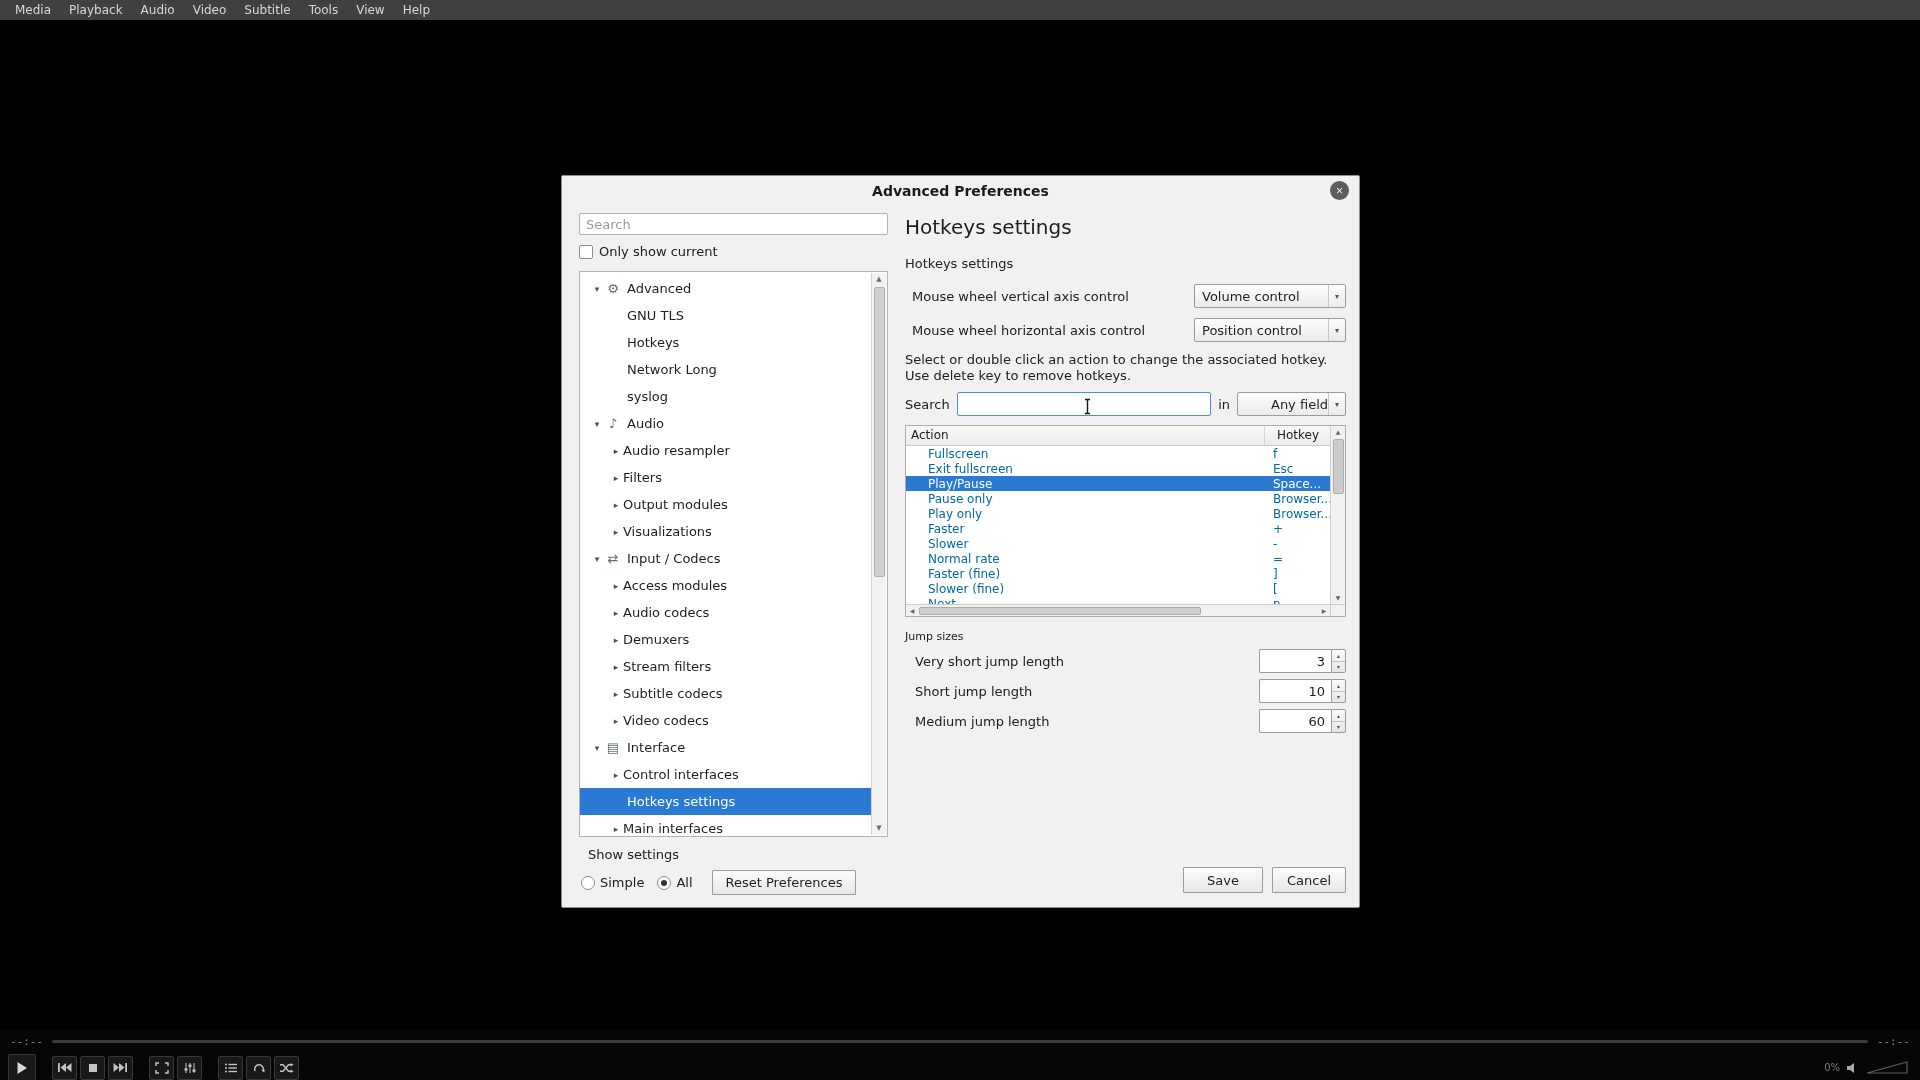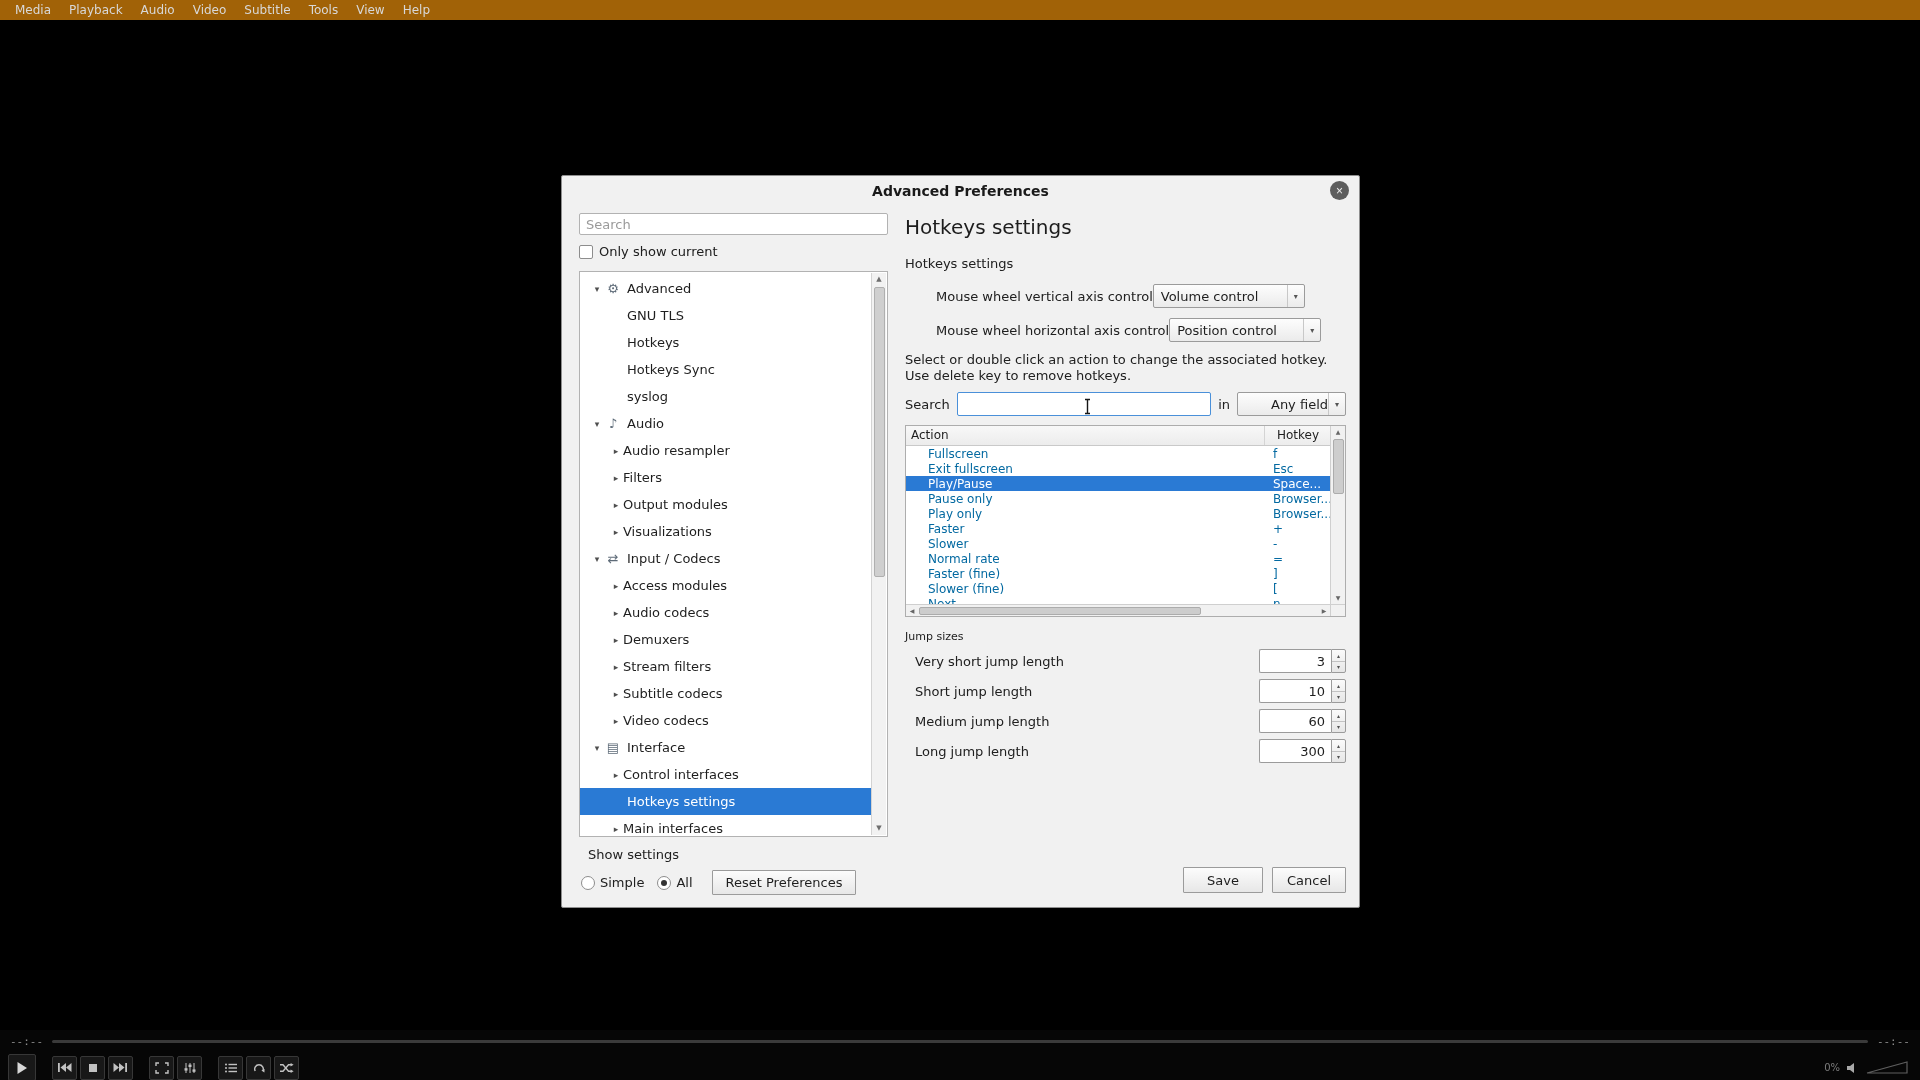--- a/index.html
+++ b/index.html
@@ -2,21 +2,21 @@
 <html><head>
 <meta charset="utf-8">
 <style>
   * { box-sizing: border-box; }
   html,body { margin:0; padding:0; }
   body {
     width:1920px; height:1080px; background:#000; overflow:hidden; position:relative;
     font-family:"DejaVu Sans","Liberation Sans",sans-serif;
   }
   
-  .menubar { position:absolute; top:0; left:0; right:0; height:20px; background:#a16207; display:flex; align-items:center; padding-left:6px; }
+  .menubar { position:absolute; top:0; left:0; right:0; height:20px; background:#404040; display:flex; align-items:center; padding-left:6px; }
   .menu-item { color:#d8d8d8; font-size:12px; line-height:20px; padding:0 9px; cursor:default; }
   
   .dialog { position:absolute; left:561px; top:175px; width:799px; height:733px; background:#f1f1f1; border:1px solid #8f8f8f; border-radius:2px; display:flex; flex-direction:column; }
   .titlebar { height:29px; position:relative; display:flex; align-items:center; justify-content:center; }
   .title { font-size:14px; font-weight:bold; color:#1a1a1a; }
   .close-btn { position:absolute; right:10px; top:5px; width:19px; height:19px; border-radius:50%; background:#5d5d5d; color:#efefef; font-size:12px; line-height:18px; text-align:center; border:none; padding:0; cursor:default; }
   .dialog-body { flex:1; min-height:0; display:flex; padding:8px 13px 12px 17px; gap:17px; }
   
   .left-col { width:309px; display:flex; flex-direction:column; min-height:0; }
   .search-left { height:22px; border:1px solid #b2b2b2; border-radius:2px; padding:0 6px; font-size:13px; background:#fff; color:#333; font-family:inherit; width:100%; }
@@ -40,21 +40,21 @@
   .left-bottom { margin-top:8px; display:flex; align-items:center; padding-left:2px; }
   .radio-row { display:flex; align-items:center; gap:5px; font-size:13px; color:#202020; margin-right:13px; }
   .radio { width:14px; height:14px; border:1px solid #8d8d8d; border-radius:50%; background:#fff; position:relative; flex:none; }
   .radio.on::after { content:""; position:absolute; left:3px; top:3px; right:3px; bottom:3px; border-radius:50%; background:#333; }
   .btn { background:linear-gradient(#fcfcfc,#e7e7e7); border:1px solid #9b9b9b; border-radius:1px; color:#1e1e1e; font-family:inherit; font-size:13px; cursor:default; }
   .reset-btn { margin-left:6px; height:25px; padding:0 13px; }
   
   .right-col { flex:1; min-width:0; display:flex; flex-direction:column; }
   .rtitle { font-size:20px; color:#1d1d1d; margin-top:2px; }
   .rsub { margin-top:17px; font-size:13px; color:#202020; }
-  .combo-row { margin-top:10px; display:flex; align-items:center; padding-left:7px;margin-left:24px; }
+  .combo-row { margin-top:10px; display:flex; align-items:center; justify-content:space-between; padding-left:7px; }
   .combo-row.first { margin-top:13px; }
   .clabel { font-size:13px; color:#202020; }
   .combo { width:152px; height:24px; display:flex; align-items:center; background:linear-gradient(#fdfdfd,#ebebeb); border:1px solid #9b9b9b; border-radius:2px; font-size:13px; color:#1e1e1e; padding-left:7px; flex:none; }
   .combo .cval { flex:1; white-space:nowrap; overflow:hidden; }
   .combo .carrow { width:17px; align-self:stretch; display:flex; align-items:center; justify-content:center; font-size:8px; color:#555; border-left:1px solid #c8c8c8; flex:none; }
   .help-text { margin-top:10px; font-size:13px; color:#202020; line-height:1.2; max-width:442px; }
   .hsearch-row { margin-top:9px; display:flex; align-items:center; gap:7px; }
   .hs-label, .hs-in { font-size:13px; color:#202020; }
   .hs-input { flex:1; height:24px; border:1px solid #4a90d9; border-radius:2px; background:#fff; padding:0 5px; font-size:13px; font-family:inherit; min-width:0; }
   .combo.small { width:109px;text-align:right; }
@@ -137,21 +137,21 @@
             <span class="tico">⚙</span>
             <span>Advanced</span>
           </div>
           <div class="ti c1">
               <span>GNU TLS</span>
             </div>
           <div class="ti c1">
               <span>Hotkeys</span>
             </div>
           <div class="ti c1">
-              <span>Hotkeys Sync</span>
+              <span>Network Long</span>
             </div>
           <div class="ti c1">
               <span>syslog</span>
             </div>
           <div class="ti top">
             <span class="arr">▾</span>
             <span class="tico">♪</span>
             <span>Audio</span>
           </div>
           <div class="ti c1a">
@@ -360,30 +360,20 @@
       <div class="jrow">
         <span class="jl">Medium jump length</span>
         <span class="spin">
           <input class="jv" value="60" style="">
           <span class="spinbtns">
             <span class="su">▴</span>
             <span class="sd">▾</span>
           </span>
         </span>
       </div>
-      <div class="jrow">
-        <span class="jl">Long jump length</span>
-        <span class="spin">
-          <input class="jv" value="300" style="">
-          <span class="spinbtns">
-            <span class="su">▴</span>
-            <span class="sd">▾</span>
-          </span>
-        </span>
-      </div>
 
       <div class="action-btns">
         <button class="btn save-btn">Save</button>
         <button class="btn cancel-btn">Cancel</button>
       </div>
     </div>
   </div>
 </div>
 
 <span class="text-cursor">

